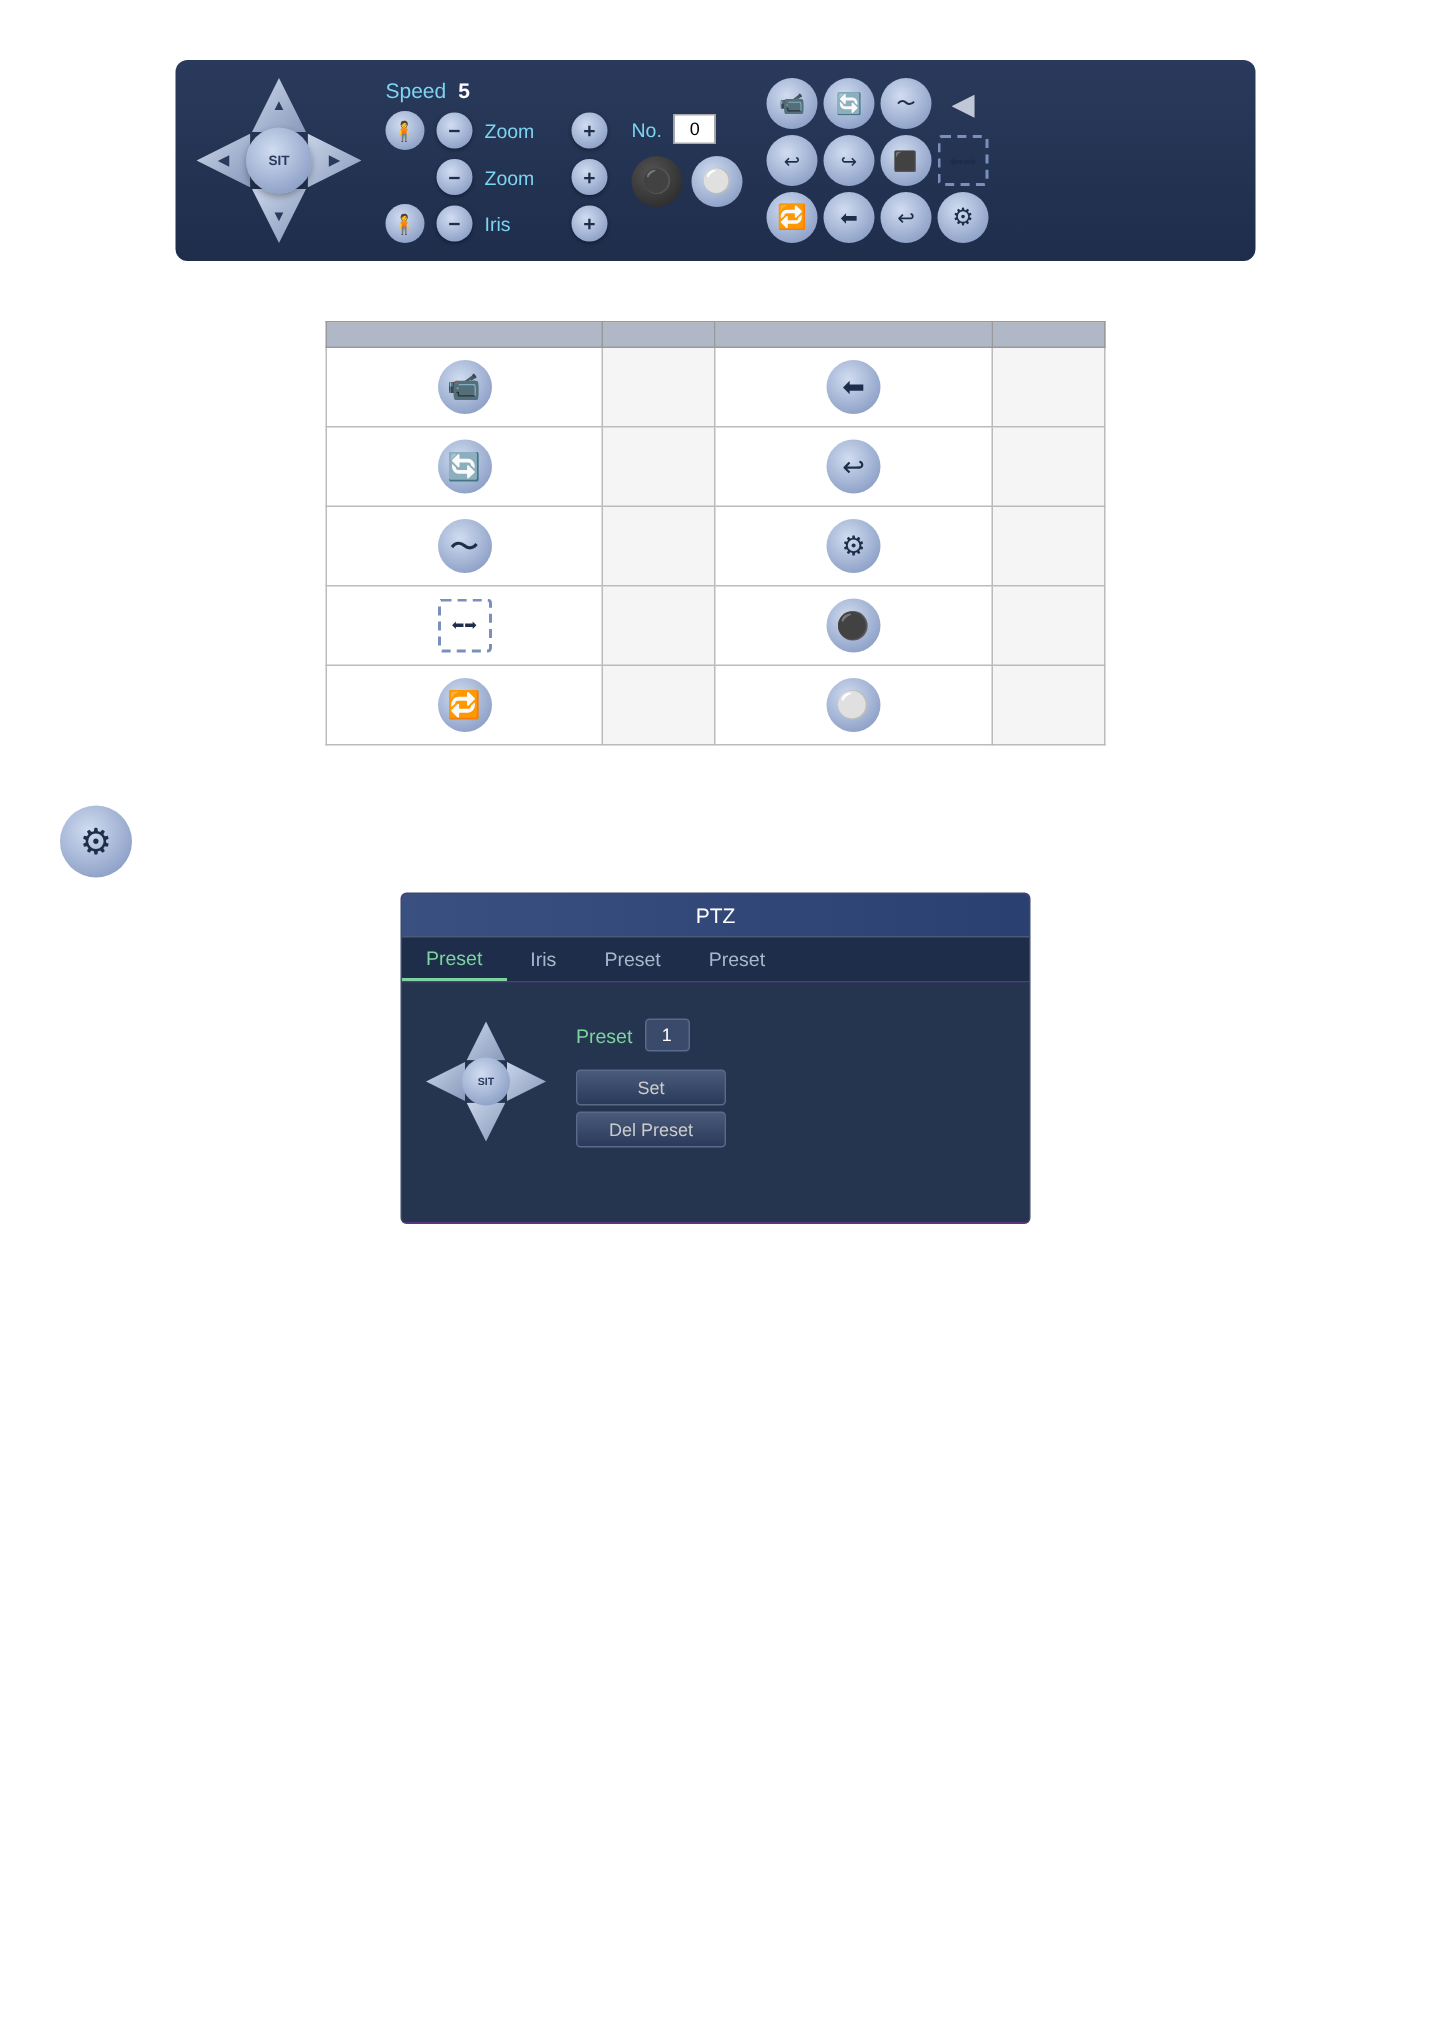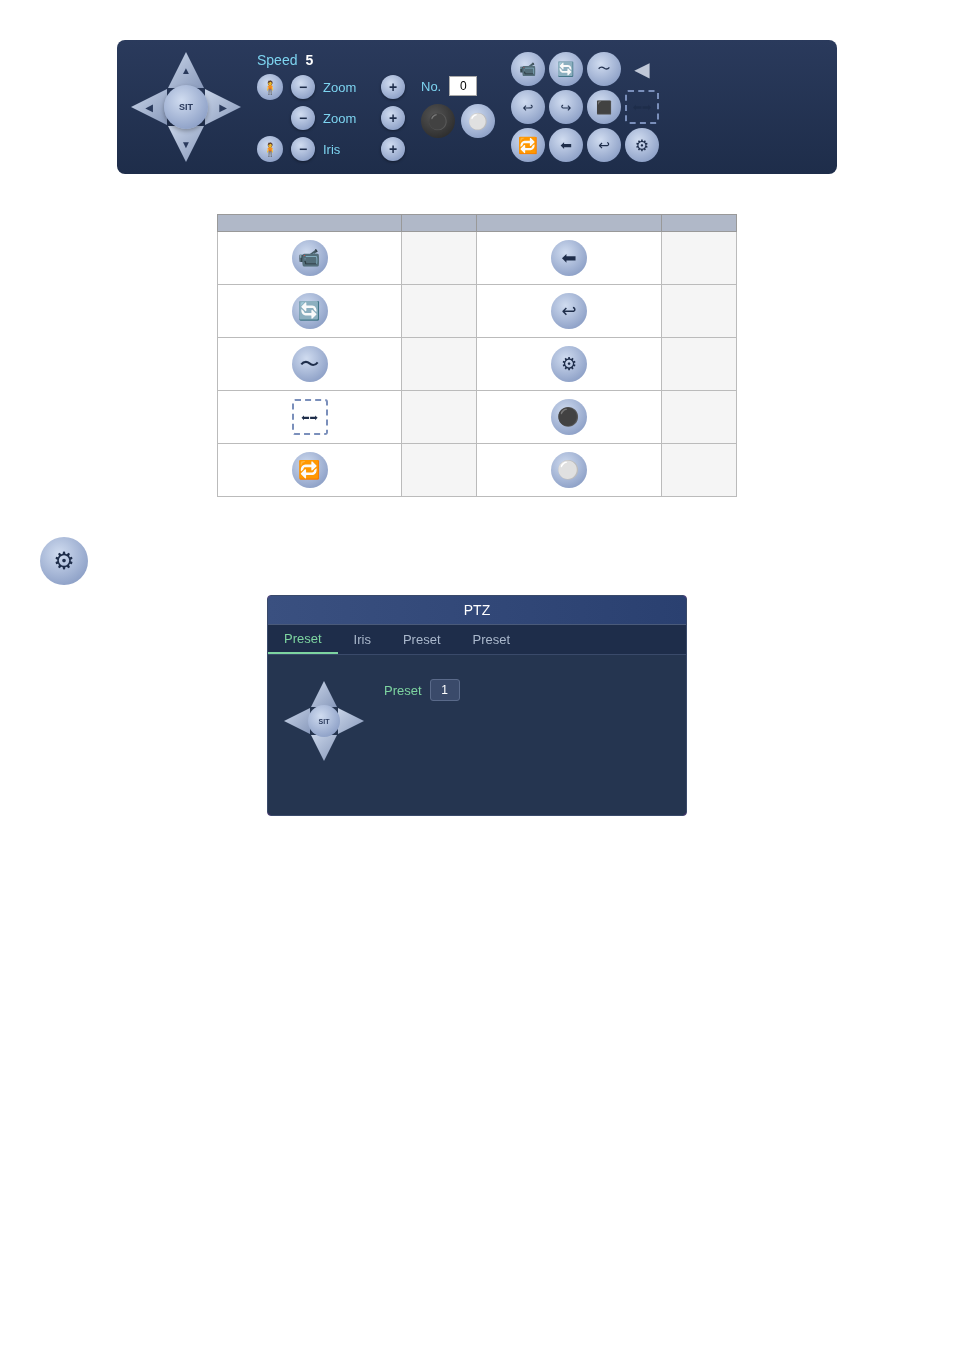--- a/index.html
+++ b/index.html
@@ -475,15 +475,19 @@
         <button style="position:absolute;right:0;top:50%;transform:translateY(-50%);width:26px;height:26px;clip-path:polygon(0% 0%,100% 50%,0% 100%);background:linear-gradient(135deg,#c8d4e8,#8899bb);border:none;cursor:pointer;"></button>
         <div style="position:absolute;top:50%;left:50%;transform:translate(-50%,-50%);width:32px;height:32px;border-radius:50%;background:radial-gradient(circle at 40% 35%,#d0dcf0,#7a8fbb);display:flex;align-items:center;justify-content:center;font-size:7px;color:#2a3a5c;font-weight:bold;cursor:pointer;">SIT</div>
       </div>
     </div>
 
     <div class="ptz-menu-right">
       <div class="preset-row">
         <span>Preset</span>
         <input class="preset-input" type="text" value="1" style="">
       </div>
+      <div class="preset-buttons">
+        <button class="preset-btn">Set</button>
+        <button class="preset-btn">Del Preset</button>
+      </div>
     </div>
   </div>
 </div>
 
 </body></html>

